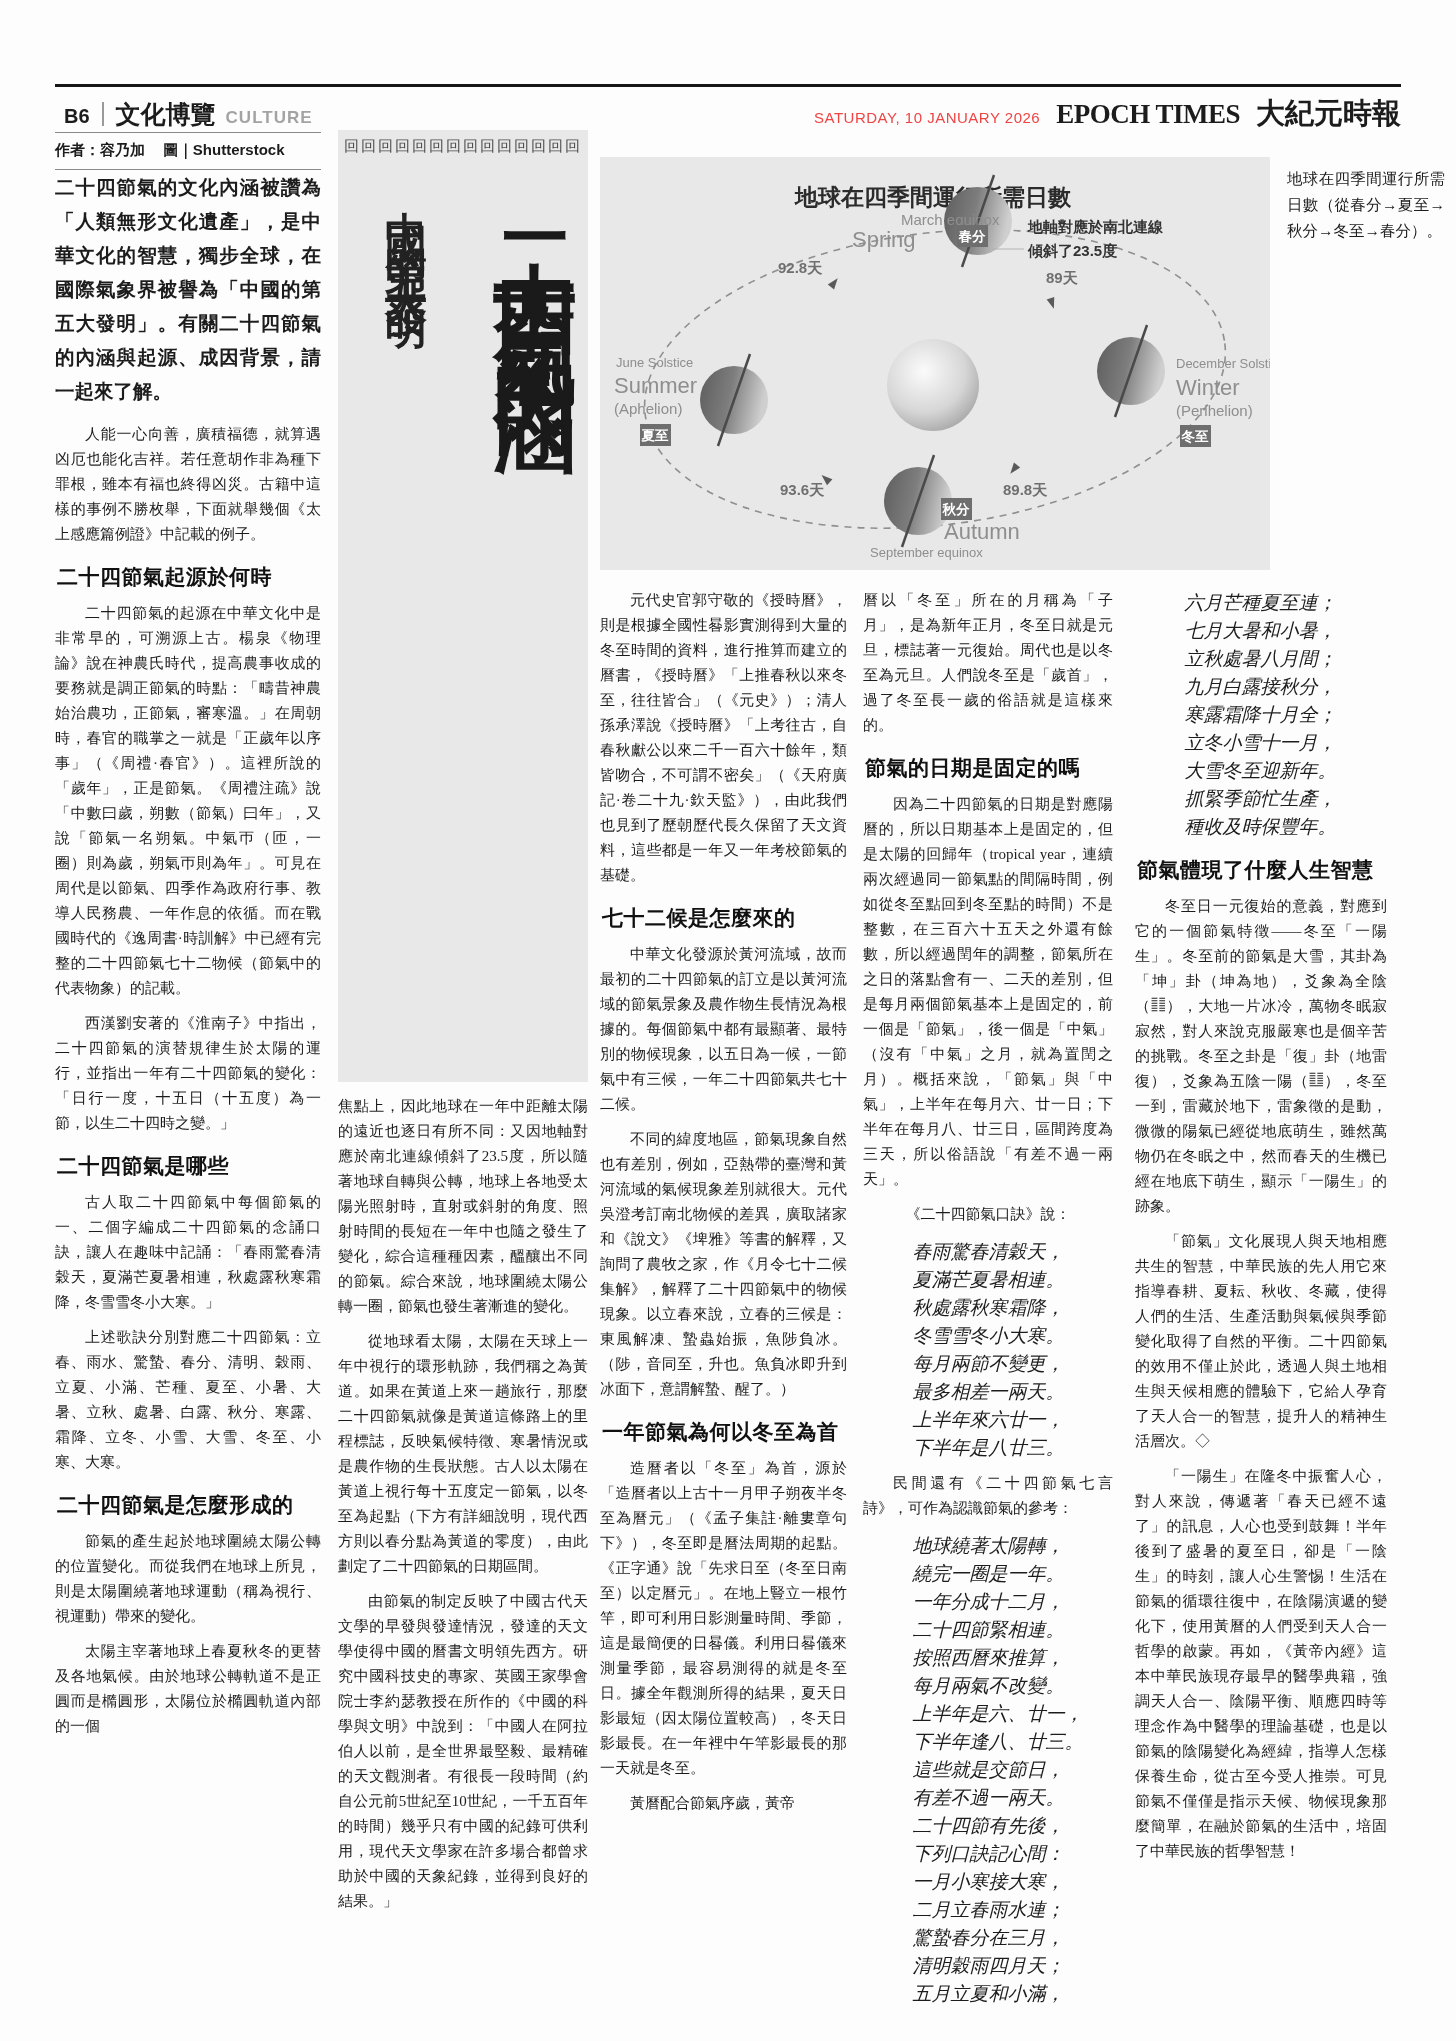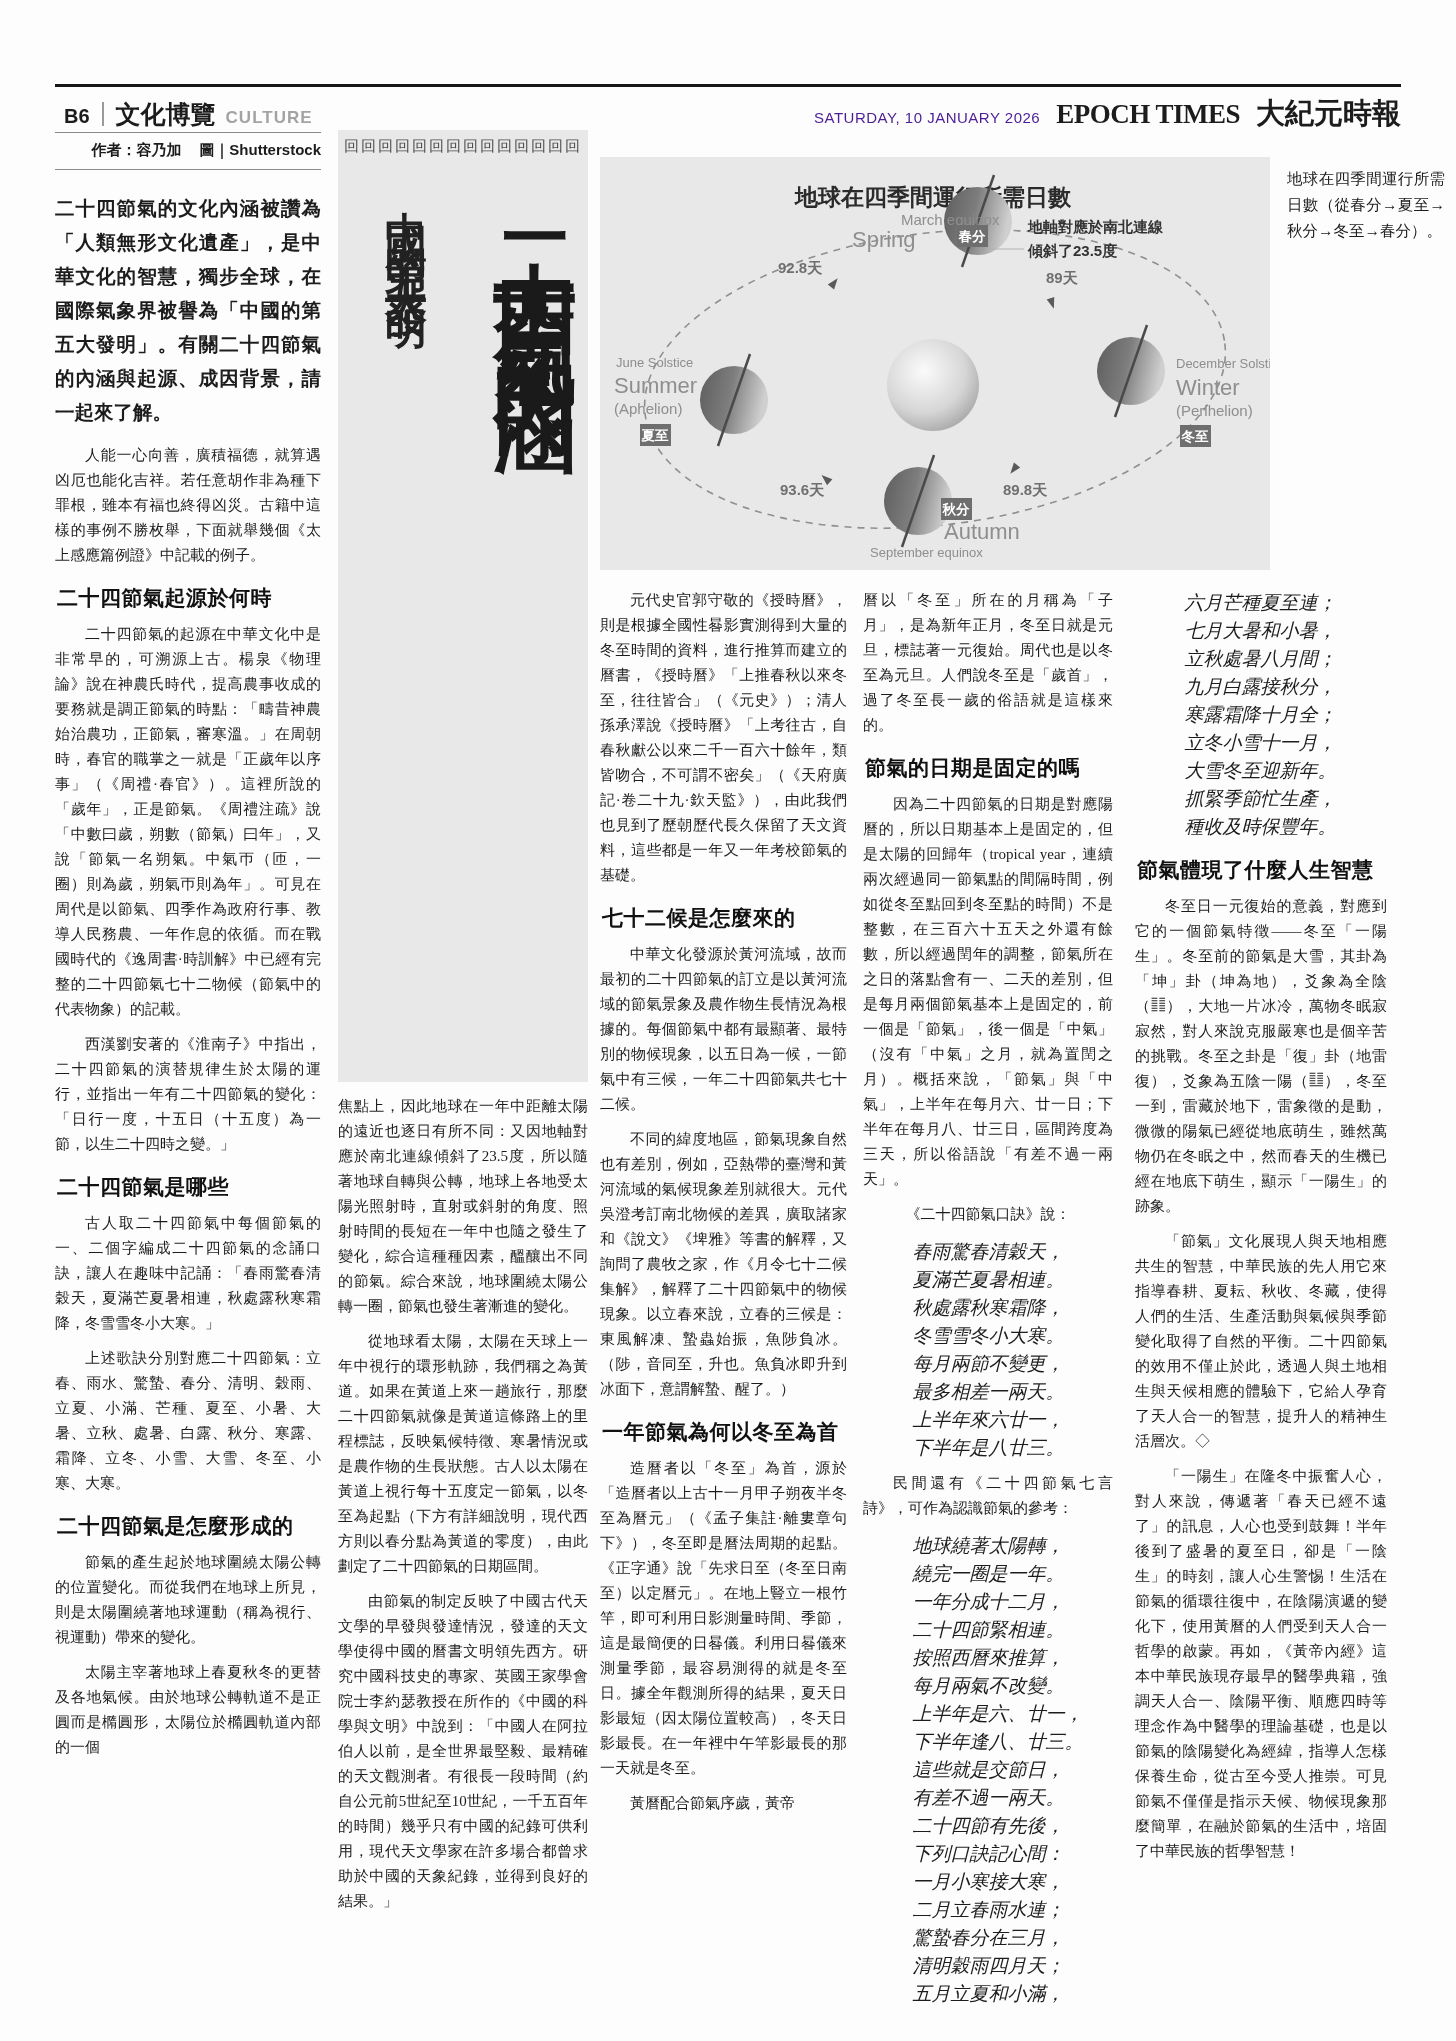--- a/index.html
+++ b/index.html
@@ -10,36 +10,36 @@
   }
   .abs{position:absolute;}
   
   #top-rule{left:55px;top:84px;width:1346px;height:3px;background:#161616;}
   #header{left:55px;top:94px;width:1346px;display:flex;align-items:baseline;font-family:"Liberation Sans",sans-serif;}
   #page-label{font-size:20px;font-weight:900;letter-spacing:0;margin-left:9px;}
   .hdr-div{display:inline-block;width:2px;height:24px;background:#9a9a9a;margin:0 12px;align-self:center;}
   #section-zh{font-size:25px;font-weight:800;}
   #section-en{font-size:17px;font-weight:700;color:#a3a3a3;letter-spacing:1px;margin-left:10px;}
   #hdr-right{margin-left:auto;display:flex;align-items:baseline;gap:16px;}
-  #hdr-date{font-size:15px;color:#4c1d95;letter-spacing:.5px;}
+  #hdr-date{font-size:15px;color:#ef4444;letter-spacing:.5px;}
   #masthead-en{font-family:"Liberation Serif",serif;font-size:27px;font-weight:600;letter-spacing:-.5px;}
   #masthead-zh{font-family:Liberation Mono, monospace;font-size:29px;font-weight:900;}
   
   .col{position:absolute;text-align:justify;}
   .col p{margin:0 0 10px 0;font-size:15px;line-height:25px;text-indent:2em;}
   .col p.noindent{text-indent:0;}
   .col p.center{text-indent:0;text-align:center;}
   .col h2{font-family:"Liberation Sans",sans-serif;font-size:21px;font-weight:800;color:#111;
           margin:16px 0 10px 0;padding-left:2px;letter-spacing:.5px;text-indent:0;text-align:left;}
   .poem{font-family:"DejaVu Serif",serif;font-style:italic;font-size:19px;line-height:28px;
         white-space:pre-line;margin:0 0 10px 0;padding-left:2.6em;text-align:left;}
   
   #col1{left:55px;top:132px;width:266px;}
-  #byline{border-top:1px solid #8a8a8a;border-bottom:1px solid #8a8a8a;padding:8px 0 9px 0;margin-bottom:21px;
-          font-family:"Liberation Sans",sans-serif;font-size:15px;font-weight:700;text-align:right;text-indent:0;}
+  #byline{border-top:1px solid #8a8a8a;border-bottom:1px solid #8a8a8a;padding:8px 0 9px 0;margin-bottom:0;
+          font-family:"Liberation Sans",sans-serif;font-size:15px;font-weight:700;text-align:left;text-indent:0;}
   #byline .credit{margin-left:14px;}
   #intro{font-family:"Liberation Sans",sans-serif;font-size:19.5px;line-height:34px;font-weight:700;
          text-indent:0;margin:0 0 14px 0;}
   
   #headline-block{left:338px;top:130px;width:250px;height:952px;background:#e8e8e8;}
   #ornament{position:absolute;left:6px;right:6px;top:6px;height:20px;overflow:hidden;color:#4c4c4c;
             font-size:15px;letter-spacing:2px;line-height:20px;white-space:nowrap;font-family:"Liberation Sans",sans-serif;}
   #main-title{position:absolute;right:10px;top:42px;writing-mode:vertical-rl;text-orientation:upright;
               font-family:"Liberation Sans",sans-serif;font-size:84px;font-weight:900;line-height:1;
               letter-spacing:22px;color:#1a1a1a;}

